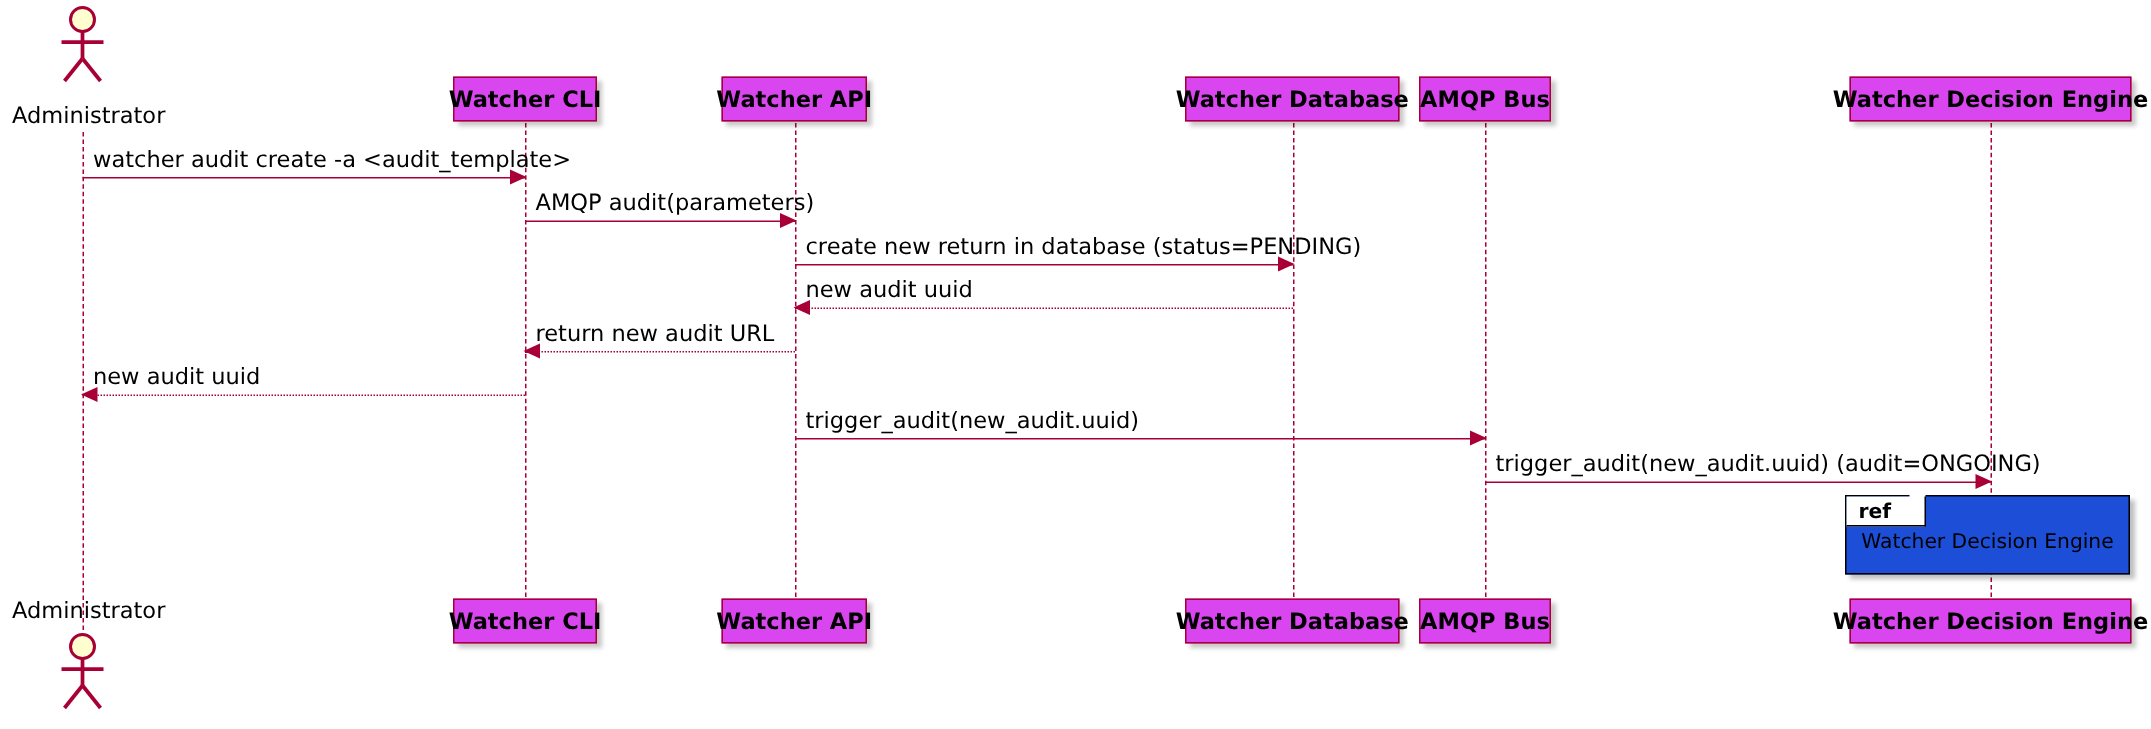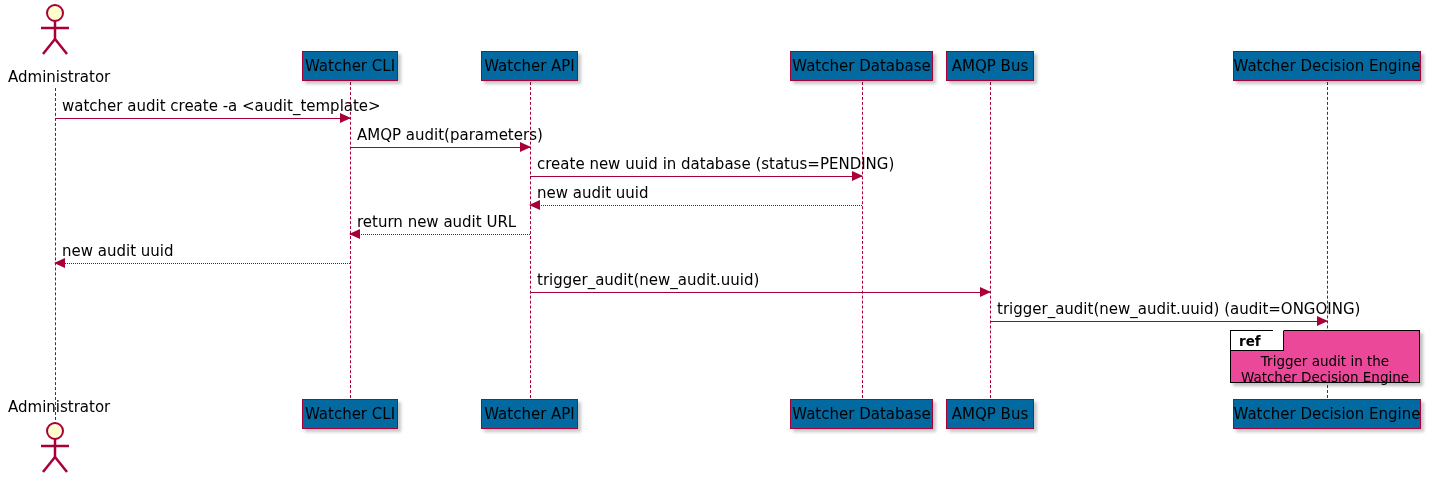--- a/index.html
+++ b/index.html
@@ -2,28 +2,29 @@
 <html><head>
 <meta charset="utf-8">
 <style>
   html,body{margin:0;padding:0;background:#FFFFFF;}
   body{font-family:"DejaVu Sans","Liberation Sans",sans-serif;}
   #canvas{position:relative;width:1434px;height:486px;background:#FFFFFF;overflow:hidden;}
 
   
   .pbox{
     position:absolute;
-    background:#0369a1;
+    background:#d946ef;
     border:1.5px solid #A80036;
     box-shadow:3px 3px 3px rgba(0,0,0,0.22);
     box-sizing:border-box;
     display:flex;align-items:center;justify-content:center;
     font-size:15px;color:#000;
     white-space:nowrap;
     height:30px;
+    font-weight:bold;
   }
 
   
   .lifeline{
     position:absolute;
     width:0;
     border-left:1.5px dashed #A80036;
   }
 
   
@@ -57,21 +58,21 @@
   .msg .mlabel{
     position:absolute;bottom:3px;
     font-size:15px;color:#000;white-space:nowrap;
   }
   .msg.right .mlabel{left:7px;}
   .msg.left  .mlabel{left:7px;}
 
   
   .reffrag{
     position:absolute;
-    background:#ec4899;
+    background:#1d4ed8;
     border:1.5px solid #000000;
     box-shadow:3px 3px 3px rgba(0,0,0,0.25);
     box-sizing:border-box;
   }
   .reftab{
     position:absolute;left:0;top:0;
     height:20px;
     padding:0 22px 0 8px;
     border-right:1.5px solid #000;
     border-bottom:1.5px solid #000;
@@ -129,21 +130,21 @@
 
   <div class="msg right" style="left:350px; top:147px; width:180px;">
     <div class="line"></div>
     <div class="head"></div>
     <div class="mlabel">AMQP audit(parameters)</div>
   </div>
 
   <div class="msg right" style="left:530px; top:176px; width:332px;">
     <div class="line"></div>
     <div class="head"></div>
-    <div class="mlabel">create new uuid in database (status=PENDING)</div>
+    <div class="mlabel">create new return in database (status=PENDING)</div>
   </div>
 
   <div class="msg left dotted" style="left:530px; top:205px; width:332px;">
     <div class="line"></div>
     <div class="head"></div>
     <div class="mlabel">new audit uuid</div>
   </div>
 
   <div class="msg left dotted" style="left:350px; top:234px; width:180px;">
     <div class="line"></div>
@@ -168,21 +169,20 @@
     <div class="head"></div>
     <div class="mlabel">trigger_audit(new_audit.uuid) (audit=ONGOING)</div>
   </div>
 
   <div class="reffrag" style="left:1230px; top:330px; width:190px; height:53px;">
     <div class="reftab">
       <span>ref</span>
       <span class="reftab-corner"></span>
     </div>
     <div class="reftext">
-      <div>Trigger audit in the</div>
       <div>Watcher Decision Engine</div>
     </div>
   </div>
 
   <div class="pbox" style="left:302px; top:399px; width:96px;">Watcher CLI</div>
   <div class="pbox" style="left:481px; top:399px; width:97px;">Watcher API</div>
   <div class="pbox" style="left:790px; top:399px; width:143px;">Watcher Database</div>
   <div class="pbox" style="left:946px; top:399px; width:88px;">AMQP Bus</div>
   <div class="pbox" style="left:1233px;top:399px; width:188px;">Watcher Decision Engine</div>
 

